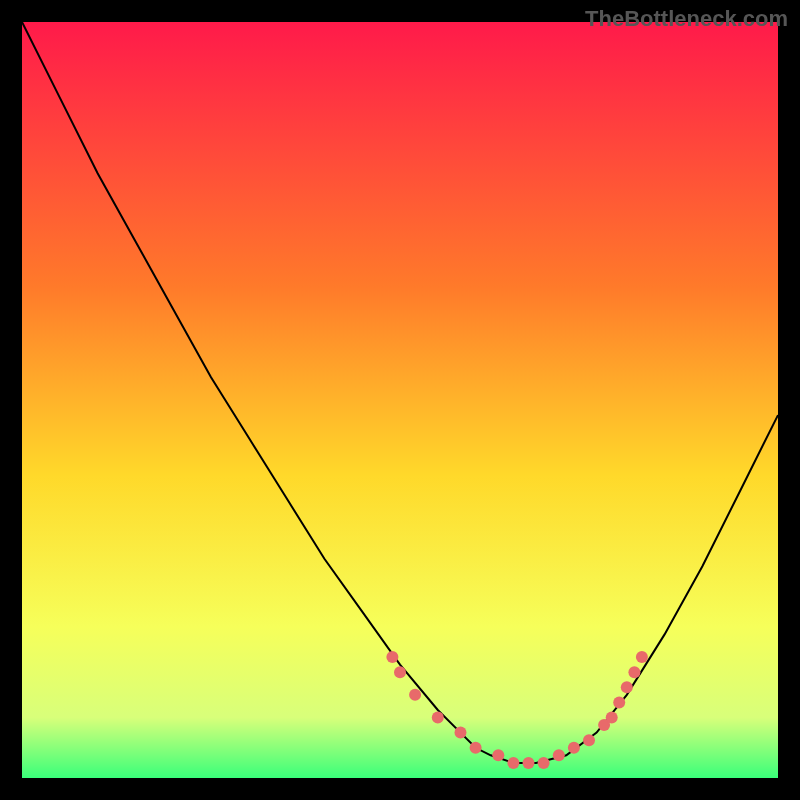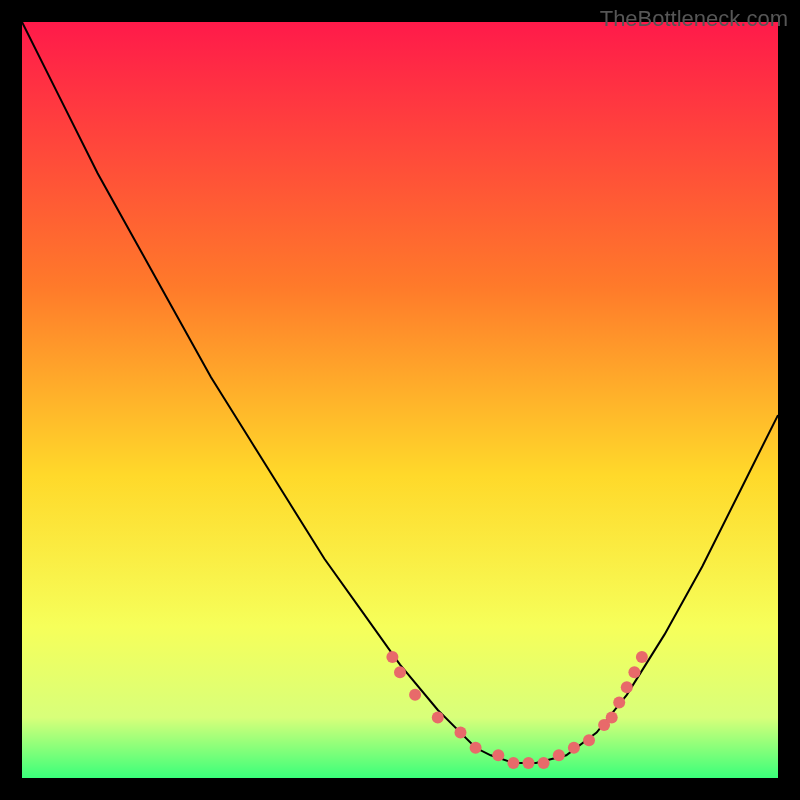--- a/index.html
+++ b/index.html
@@ -1,17 +1,17 @@
 <!DOCTYPE html>
 <html><head>
 <meta charset="utf-8">
 <style>
 body { margin: 0; padding: 0; background: #fff; }
 .container { width: 800px; height: 800px; position: relative; background: #000; }
-.watermark { position: absolute; top: 6px; right: 12px; font-family: Arial, sans-serif; font-size: 22px; font-weight: normal; color: #565656; z-index: 10; }
+.watermark { position: absolute; top: 6px; right: 12px; font-family: Arial, sans-serif; font-size: 22px; font-weight: bold; color: #565656; z-index: 10; }
 .plot-area { position: absolute; left: 22px; top: 22px; width: 756px; height: 756px; }
 svg { display: block; }
 </style>
 </head>
 <body>
 
 <div class="container">
   <div class="watermark">TheBottleneck.com</div>
   <div class="plot-area">
     <svg id="chart-svg" width="756" height="756" viewBox="0 0 756 756">

